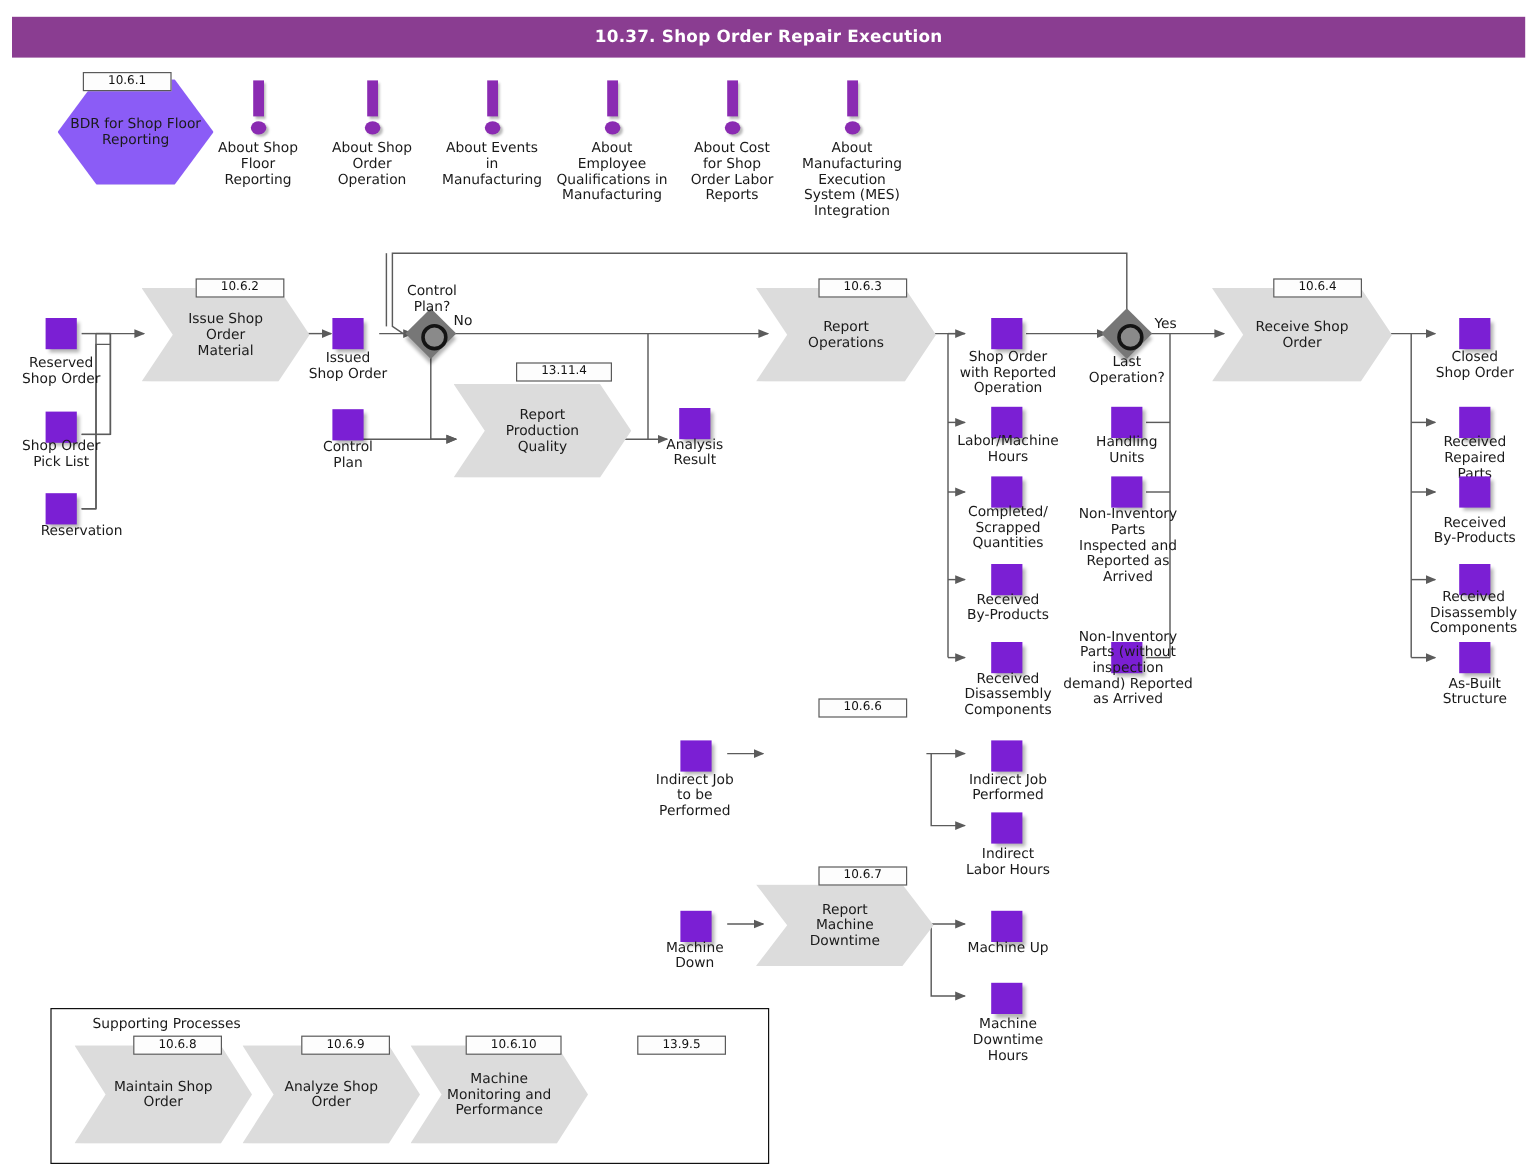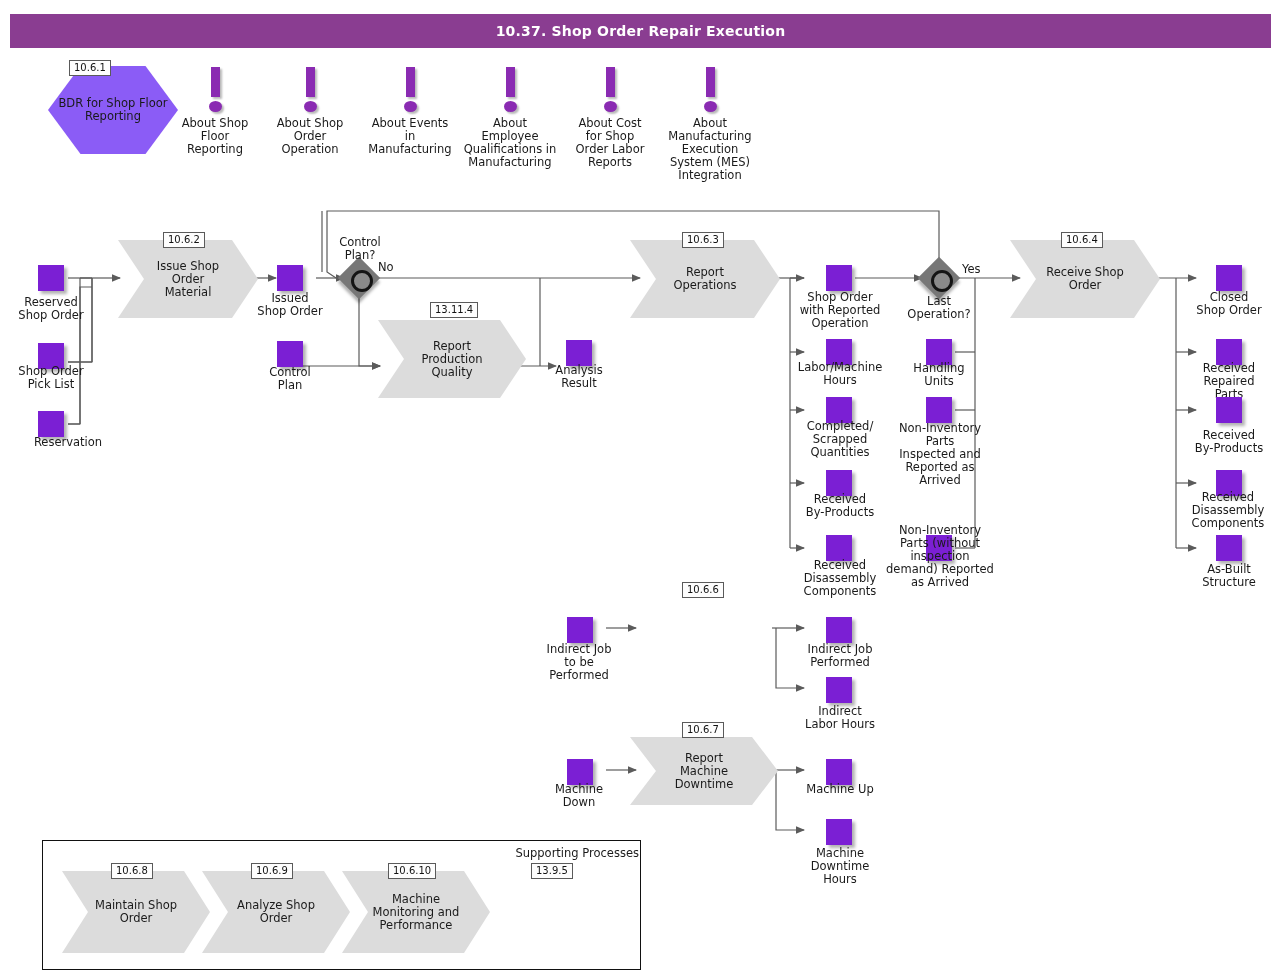--- a/index.html
+++ b/index.html
@@ -39,21 +39,21 @@
     filter:drop-shadow(4px 4px 3px rgba(0,0,0,.28));
   }
   .proc .ptxt{
     position:absolute;left:30px;right:30px;top:50%;transform:translateY(-50%);
     text-align:center;font-size:11.5px;line-height:13px;color:#1a1a1a;white-space:pre-line;
   }
 
   
   .badge{
     position:absolute;background:#fdfdfd;border:1px solid #5a5a5a;
-    font-size:10px;line-height:12px;padding:1px 4px;color:#111;
+    font-size:10px;line-height:12px;padding:1px 20px;color:#111;
     white-space:nowrap;z-index:6;
   }
 
   
   .hex{
     position:absolute;background:#8b5cf6;
     clip-path:polygon(25% 0,75% 0,100% 50%,75% 100%,25% 100%,0 50%);
     filter:drop-shadow(4px 4px 3px rgba(0,0,0,.28));
   }
   .hex .htxt{
@@ -71,21 +71,21 @@
   
   .gw{position:absolute;width:30px;height:30px;}
   .gw .dia{position:absolute;left:0;top:0;width:30px;height:30px;
            background:#777777;transform:rotate(45deg);
            box-shadow:3px 3px 3px rgba(0,0,0,.30);}
   .gw .ring{position:absolute;left:7px;top:7px;width:16px;height:16px;border-radius:50%;
             border:3px solid #141414;background:#8a8a8a;}
 
   
   .supbox{position:absolute;border:1.5px solid #111;background:#fff;}
-  .supcap{position:absolute;text-align:right;font-size:11.5px;color:#1a1a1a;}
+  .supcap{position:absolute;text-align:left;font-size:11.5px;color:#1a1a1a;padding-left:35px;}
 </style>
 </head>
 <body>
 
 <div id="canvas">
 
   <div class="titlebar">10.37. Shop Order Repair Execution</div>
 
   <svg id="links" viewBox="0 0 1281 980">
     <defs>

